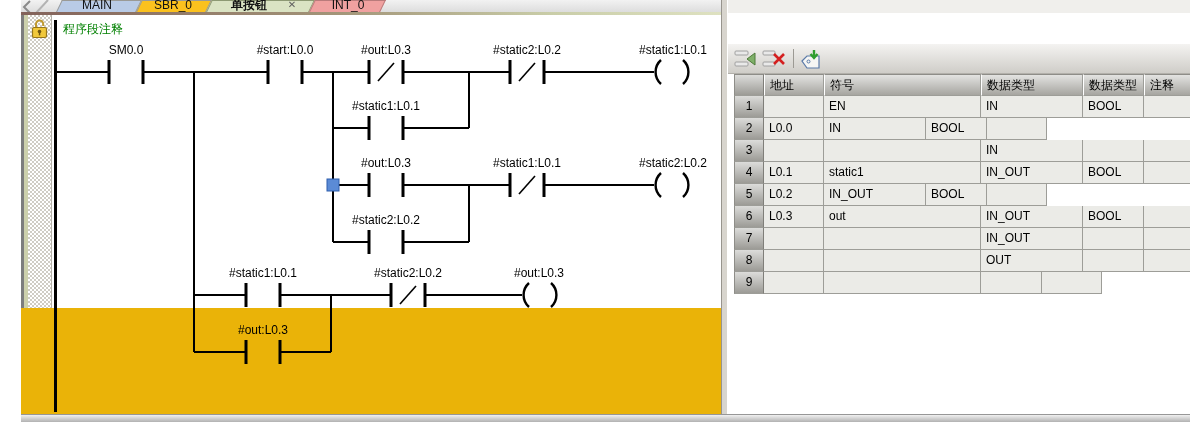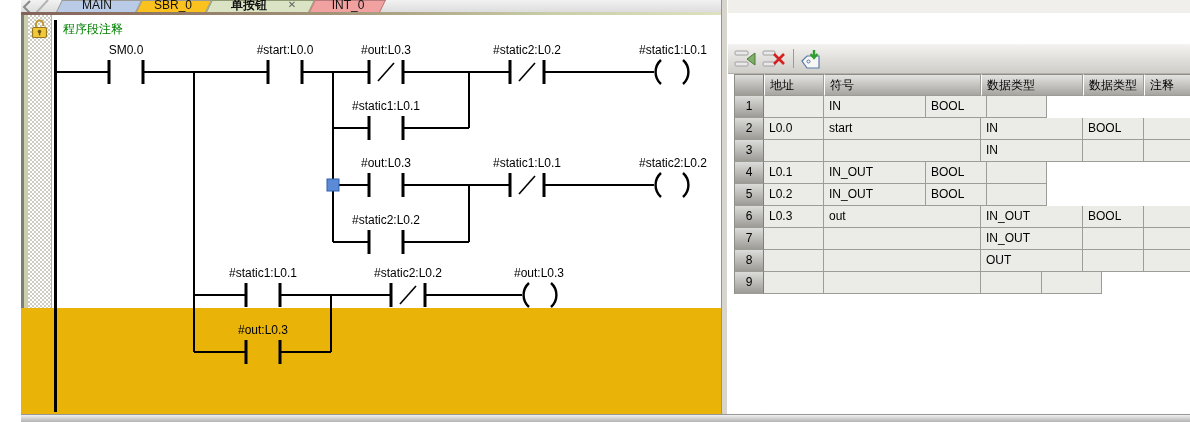--- a/index.html
+++ b/index.html
@@ -236,43 +236,44 @@
         <div class="vcell vhead c-addr">地址</div>
         <div class="vcell vhead c-sym">符号</div>
         <div class="vcell vhead c-vtype">数据类型</div>
         <div class="vcell vhead c-dtype">数据类型</div>
         <div class="vcell vhead c-cmt">注释</div>
       </div>
 
       <div class="vrow">
         <div class="vcell vnum">1</div>
         <div class="vcell c-addr"></div>
+        <div class="vcell c-sym">EN</div>
         <div class="vcell c-vtype">IN</div>
         <div class="vcell c-dtype">BOOL</div>
         <div class="vcell c-cmt"></div>
       </div>
       <div class="vrow">
         <div class="vcell vnum">2</div>
         <div class="vcell c-addr">L0.0</div>
-        <div class="vcell c-sym">start</div>
         <div class="vcell c-vtype">IN</div>
         <div class="vcell c-dtype">BOOL</div>
         <div class="vcell c-cmt"></div>
       </div>
       <div class="vrow">
         <div class="vcell vnum">3</div>
         <div class="vcell c-addr"></div>
         <div class="vcell c-sym"></div>
         <div class="vcell c-vtype">IN</div>
         <div class="vcell c-dtype"></div>
         <div class="vcell c-cmt"></div>
       </div>
       <div class="vrow">
         <div class="vcell vnum">4</div>
         <div class="vcell c-addr">L0.1</div>
+        <div class="vcell c-sym">static1</div>
         <div class="vcell c-vtype">IN_OUT</div>
         <div class="vcell c-dtype">BOOL</div>
         <div class="vcell c-cmt"></div>
       </div>
       <div class="vrow">
         <div class="vcell vnum">5</div>
         <div class="vcell c-addr">L0.2</div>
         <div class="vcell c-vtype">IN_OUT</div>
         <div class="vcell c-dtype">BOOL</div>
         <div class="vcell c-cmt"></div>

